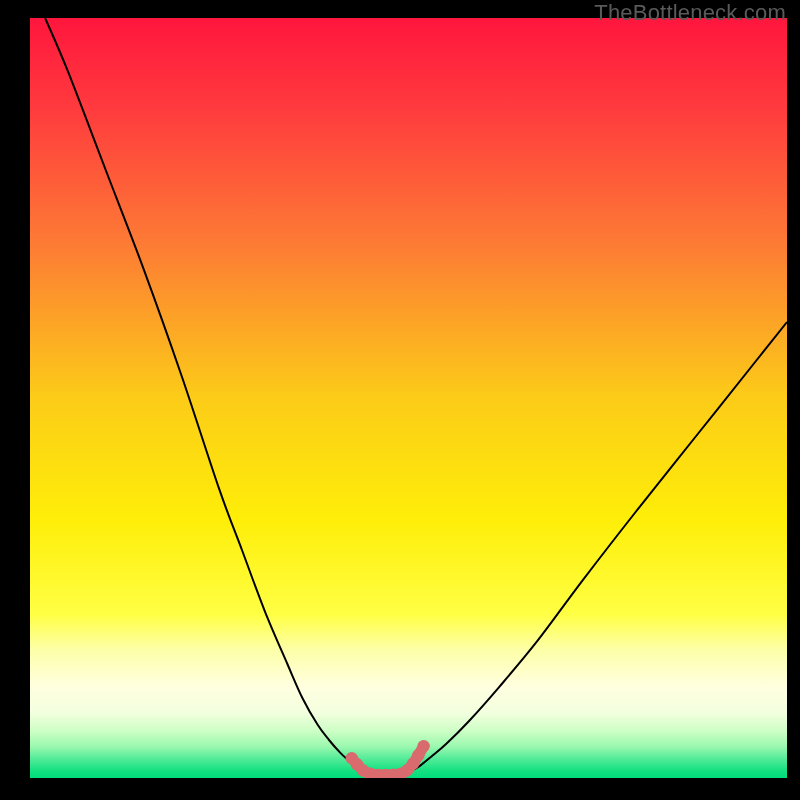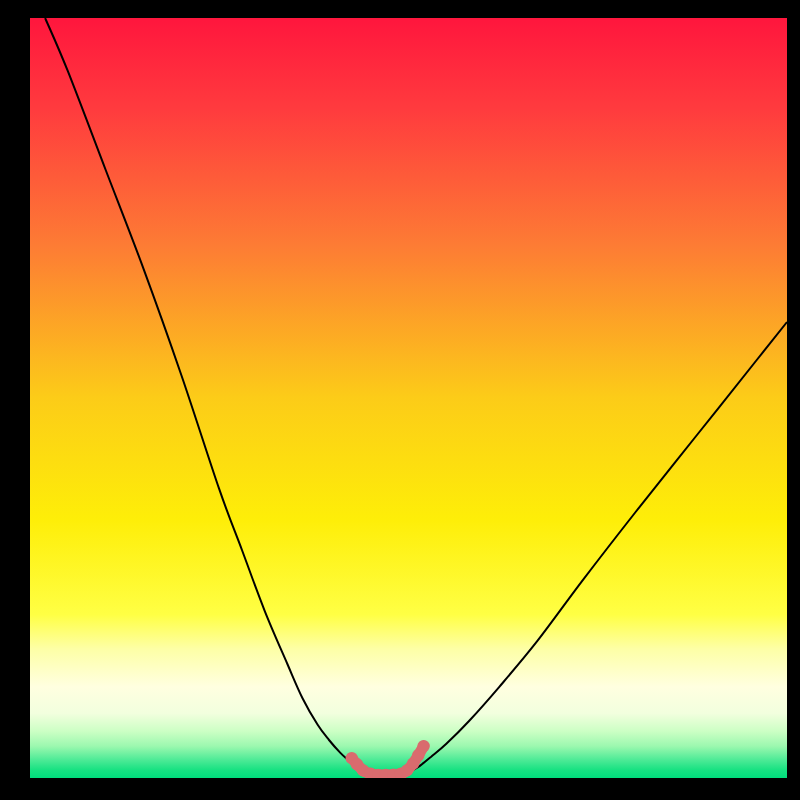--- a/index.html
+++ b/index.html
@@ -34,20 +34,21 @@
     font-weight: 400;
     letter-spacing: 0.2px;
     z-index: 5;
   }
   svg { display: block; }
 </style>
 </head>
 <body>
 
 <div class="frame">
+  <div class="watermark">TheBottleneck.com</div>
 
   <div class="plot">
     <svg id="chart-svg" width="757" height="760" viewBox="0 0 757 760">
       <defs>
         <linearGradient id="bg-grad" x1="0" y1="0" x2="0" y2="1">
             <stop offset="0.00%" stop-color="#ff163d"></stop>
             <stop offset="12.00%" stop-color="#ff3b3e"></stop>
             <stop offset="30.00%" stop-color="#fd7c34"></stop>
             <stop offset="50.00%" stop-color="#fccc18"></stop>
             <stop offset="66.00%" stop-color="#feee08"></stop>

